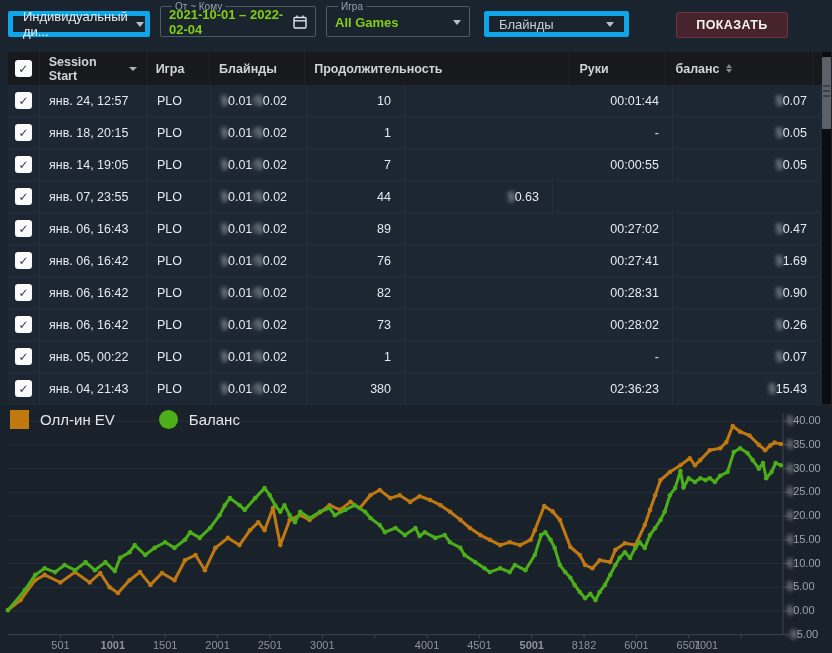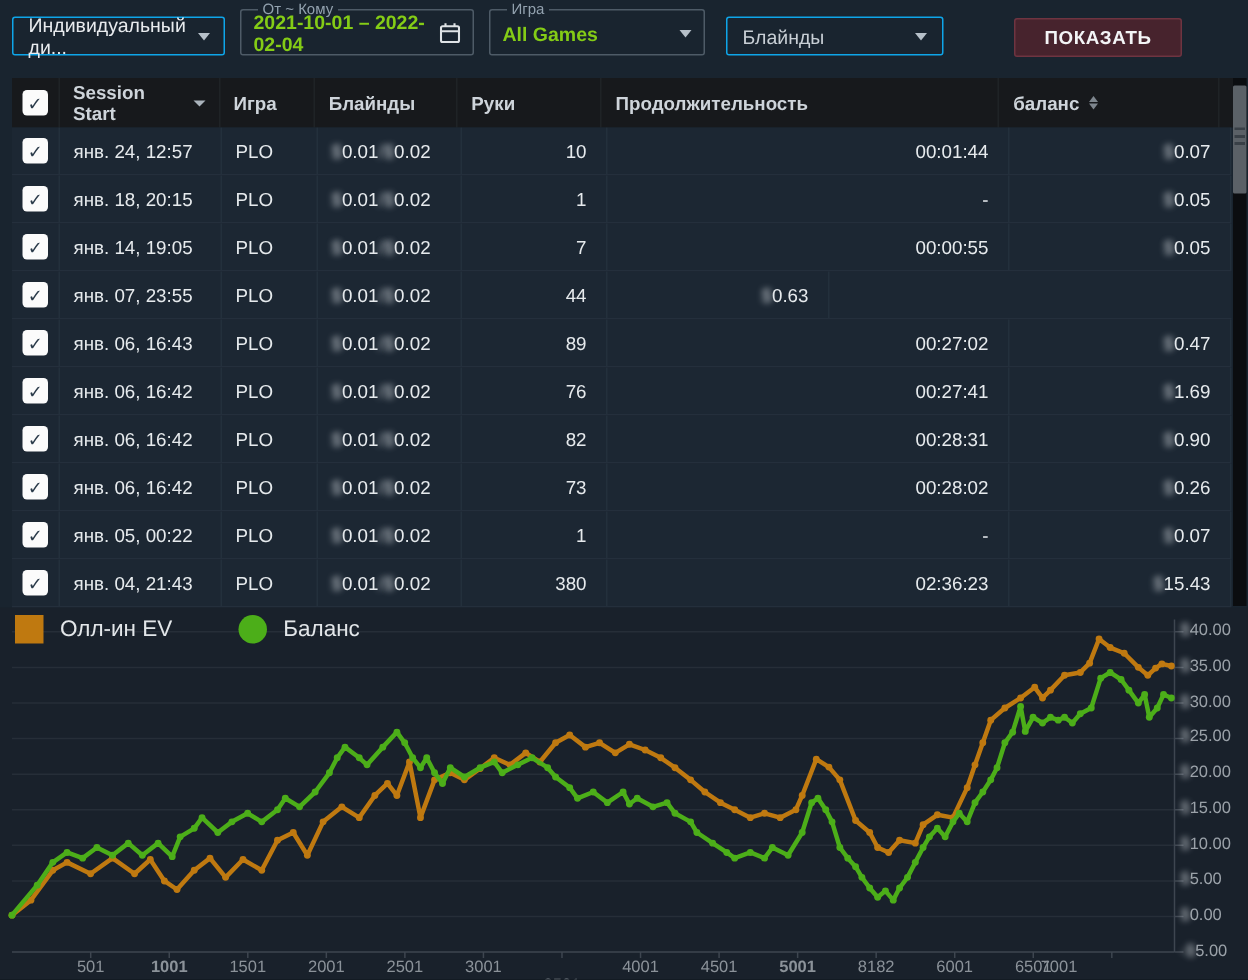--- a/index.html
+++ b/index.html
@@ -1,21 +1,21 @@
 <!DOCTYPE html>
 <html><head>
 <meta charset="utf-8">
 <style>
   * { box-sizing: border-box; margin: 0; padding: 0; }
   html,body { background:#10161d; }
   body { font-family: "Liberation Sans", "DejaVu Sans", sans-serif; }
   .app { position:relative; width:832px; height:653px; background:#19242f; overflow:hidden; }
 
   
-  .ctrl { position:absolute; border:1px solid #0ea5e9; border-radius:2px; display:flex; align-items:center;
+  .ctrl { position:absolute; border:5px solid #0ea5e9; border-radius:2px; display:flex; align-items:center;
           justify-content:space-between; padding:0 10px; color:#e8ebee; font-size:13px; cursor:pointer; background:transparent; }
   .caret { width:0; height:0; border-left:4.5px solid transparent; border-right:4.5px solid transparent;
            border-top:5px solid #b6c0c9; margin-left:8px; flex:0 0 auto; }
   fieldset.fs { position:absolute; border:1px solid #4e5b67; border-radius:2px; padding:0 8px 2px 8px; }
   fieldset.fs legend { font-size:10px; color:#93a2af; padding:0 3px; margin-left:3px; }
   .fs-inner { display:flex; align-items:center; justify-content:space-between; height:20px; font-size:13px;
               font-weight:700; color:#84cc16; }
   .cal { margin-left:8px; flex:0 0 auto; }
   .show-btn { position:absolute; left:676px; top:12px; width:112px; height:26px; background:#47232d;
               border:1px solid #6f3441; border-radius:2px; color:#f3f4f6; font-weight:700; font-size:12.5px;
@@ -111,25 +111,25 @@
     <div class="hc c-date">
       <span>Session Start</span>
       <span class="sort-down"></span>
     </div>
     <div class="hc c-game">
       <span>Игра</span>
     </div>
     <div class="hc c-blinds">
       <span>Блайнды</span>
     </div>
+    <div class="hc c-dur" style="justify-content:flex-start;">
+      <span>Продолжительность</span>
+    </div>
     <div class="hc c-hands" style="justify-content:flex-start;">
       <span>Руки</span>
-    </div>
-    <div class="hc c-dur" style="justify-content:flex-start;">
-      <span>Продолжительность</span>
     </div>
     <div class="hc c-bal" style="justify-content:flex-start;">
       <span>баланс</span>
       <span class="sort-both">
           <i class="up"></i>
           <i class="dn"></i>
         </span>
     </div>
     <div class="hc h-fill"></div>
   </div>

